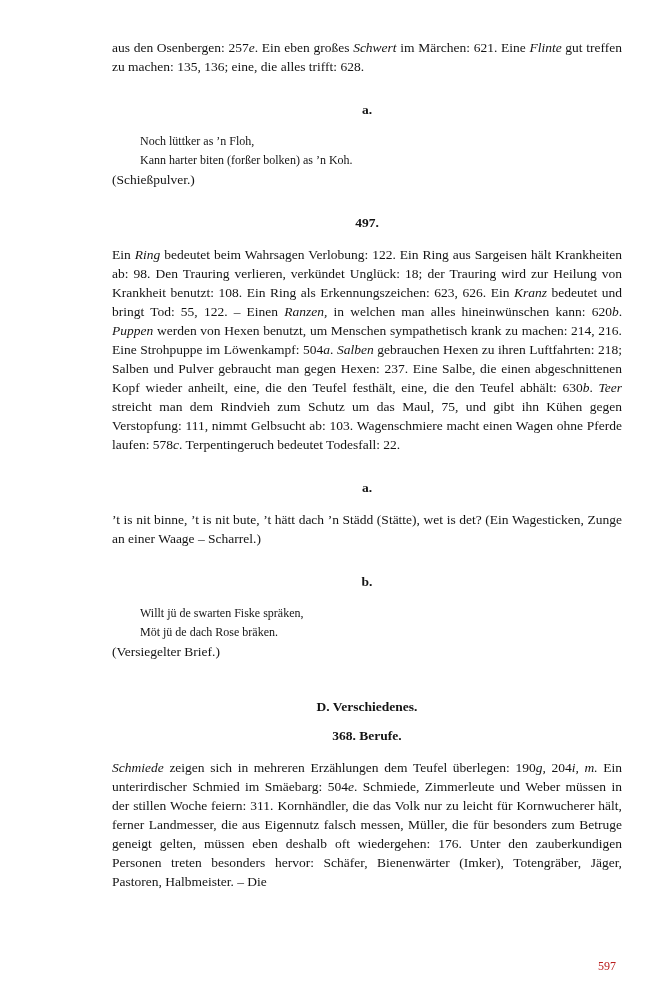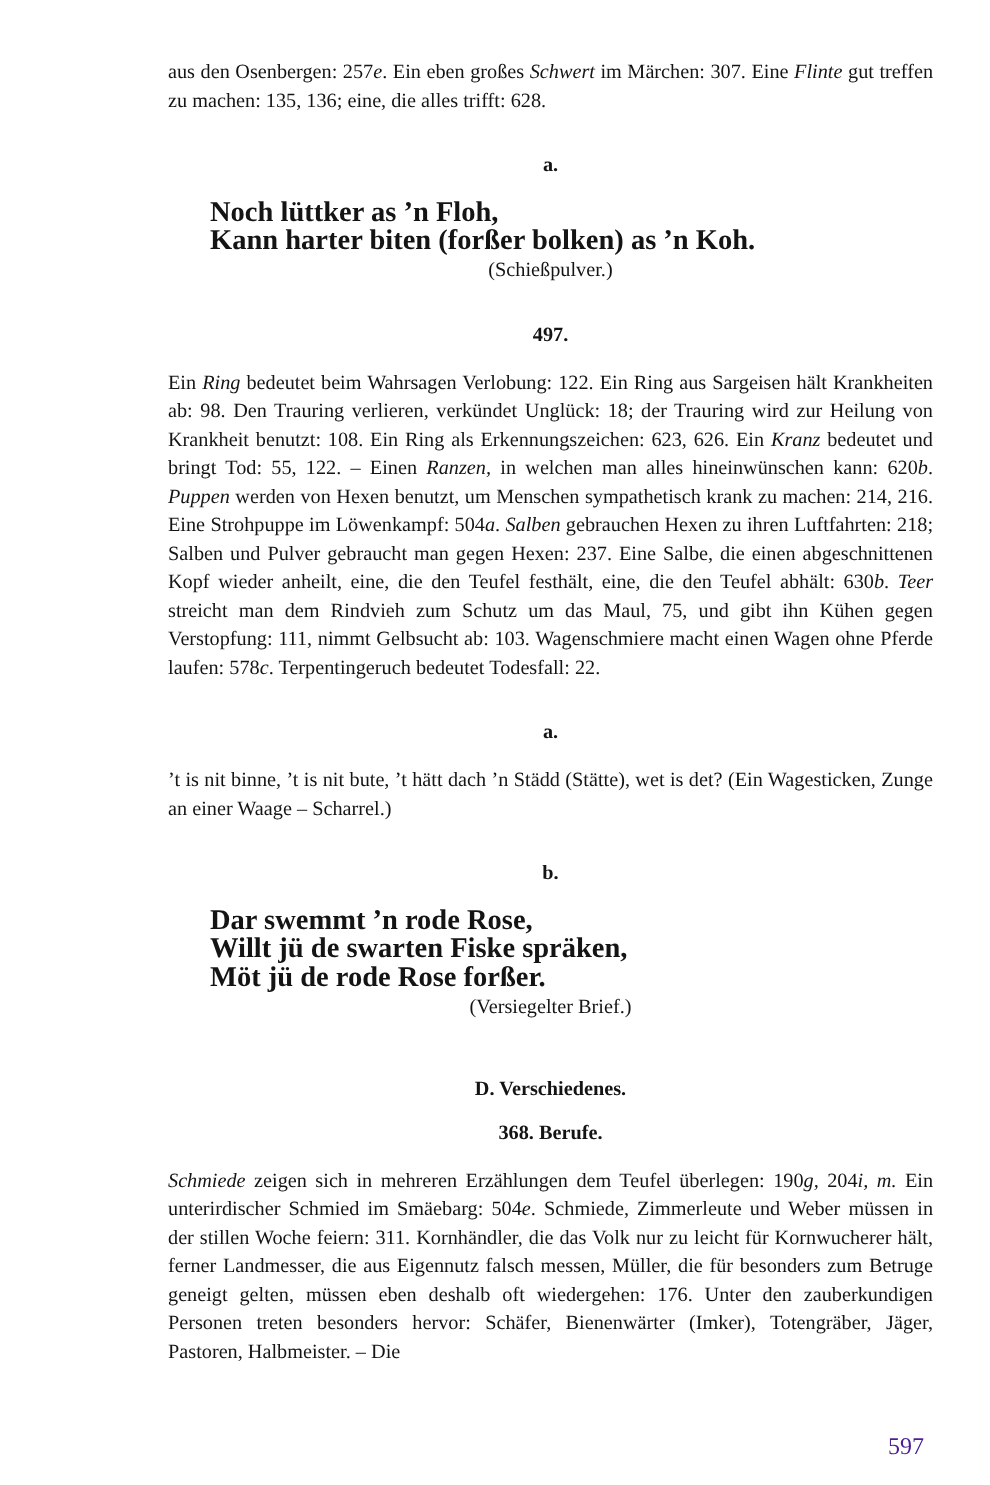--- a/index.html
+++ b/index.html
@@ -25,68 +25,66 @@
     text-align: center;
     font-weight: bold;
     font-size: 13.5px;
     line-height: 19px;
     margin: 24px 0 13px 0;
   }
   .heading.tight-top { margin-top: 36px; margin-bottom: 6px; }
   .heading.tight { margin-top: 10px; margin-bottom: 13px; }
   .verse { margin-left: 28px; }
   .verse-line {
-    font-size: 19px;
+    font-size: 12px;
     line-height: 19px;
-    font-weight: bold;
   }
   .attribution {
-    text-align: center;
+    text-align: left;
     font-size: 13.5px;
     line-height: 19px;
   }
   .page-num {
     position: absolute;
     right: 44px;
     bottom: 16px;
-    font-size: 16px;
-    color: #4c1d95;
+    font-size: 12px;
+    color: #b91c1c;
   }
   i { font-style: italic; }
 </style>
 </head>
 <body>
 
 <div class="page">
   <div class="column">
 
-    <p class="para"><span>aus den Osenbergen: 257</span><i>e</i><span>. Ein eben großes </span><i>Schwert</i><span> im Märchen: 307. Eine </span><i>Flinte</i><span> gut treffen zu machen: 135, 136; eine, die alles trifft: 628.</span></p>
+    <p class="para"><span>aus den Osenbergen: 257</span><i>e</i><span>. Ein eben großes </span><i>Schwert</i><span> im Märchen: 621. Eine </span><i>Flinte</i><span> gut treffen zu machen: 135, 136; eine, die alles trifft: 628.</span></p>
 
     <div class="heading">a.</div>
 
     <div class="verse">
       <div class="verse-line">Noch lüttker as ’n Floh,</div>
       <div class="verse-line">Kann harter biten (forßer bolken) as ’n Koh.</div>
     </div>
     <div class="attribution">(Schießpulver.)</div>
 
     <div class="heading">497.</div>
 
     <p class="para"><span>Ein </span><i>Ring</i><span> bedeutet beim Wahrsagen Verlobung: 122. Ein Ring aus Sargeisen hält Krankheiten ab: 98. Den Trauring verlieren, verkündet Unglück: 18; der Trauring wird zur Heilung von Krankheit benutzt: 108. Ein Ring als Erkennungszeichen: 623, 626. Ein </span><i>Kranz</i><span> bedeutet und bringt Tod: 55, 122. – Einen </span><i>Ranzen,</i><span> in welchen man alles hineinwünschen kann: 620</span><i>b</i><span>. </span><i>Puppen</i><span> werden von Hexen benutzt, um Menschen sympathetisch krank zu machen: 214, 216. Eine Strohpuppe im Löwenkampf: 504</span><i>a</i><span>. </span><i>Salben</i><span> gebrauchen Hexen zu ihren Luftfahrten: 218; Salben und Pulver gebraucht man gegen Hexen: 237. Eine Salbe, die einen abgeschnittenen Kopf wieder anheilt, eine, die den Teufel festhält, eine, die den Teufel abhält: 630</span><i>b</i><span>. </span><i>Teer</i><span> streicht man dem Rindvieh zum Schutz um das Maul, 75, und gibt ihn Kühen gegen Verstopfung: 111, nimmt Gelbsucht ab: 103. Wagenschmiere macht einen Wagen ohne Pferde laufen: 578</span><i>c</i><span>. Terpentingeruch bedeutet Todesfall: 22.</span></p>
 
     <div class="heading">a.</div>
 
     <p class="para"><span>’t is nit binne, ’t is nit bute, ’t hätt dach ’n Städd (Stätte), wet is det? (Ein Wagesticken, Zunge an einer Waage – Scharrel.)</span></p>
 
     <div class="heading">b.</div>
 
     <div class="verse">
-      <div class="verse-line">Dar swemmt ’n rode Rose,</div>
       <div class="verse-line">Willt jü de swarten Fiske spräken,</div>
-      <div class="verse-line">Möt jü de rode Rose forßer.</div>
+      <div class="verse-line">Möt jü de dach Rose bräken.</div>
     </div>
     <div class="attribution">(Versiegelter Brief.)</div>
 
     <div class="heading tight-top">D. Verschiedenes.</div>
 
     <div class="heading tight">368. Berufe.</div>
 
     <p class="para"><i>Schmiede</i><span> zeigen sich in mehreren Erzählungen dem Teufel überlegen: 190</span><i>g,</i><span> 204</span><i>i, m.</i><span> Ein unterirdischer Schmied im Smäebarg: 504</span><i>e</i><span>. Schmiede, Zimmerleute und Weber müssen in der stillen Woche feiern: 311. Kornhändler, die das Volk nur zu leicht für Kornwucherer hält, ferner Landmesser, die aus Eigennutz falsch messen, Müller, die für besonders zum Betruge geneigt gelten, müssen eben deshalb oft wiedergehen: 176. Unter den zauberkundigen Personen treten besonders hervor: Schäfer, Bienenwärter (Imker), Totengräber, Jäger, Pastoren, Halbmeister. – Die</span></p>
 
   </div>

